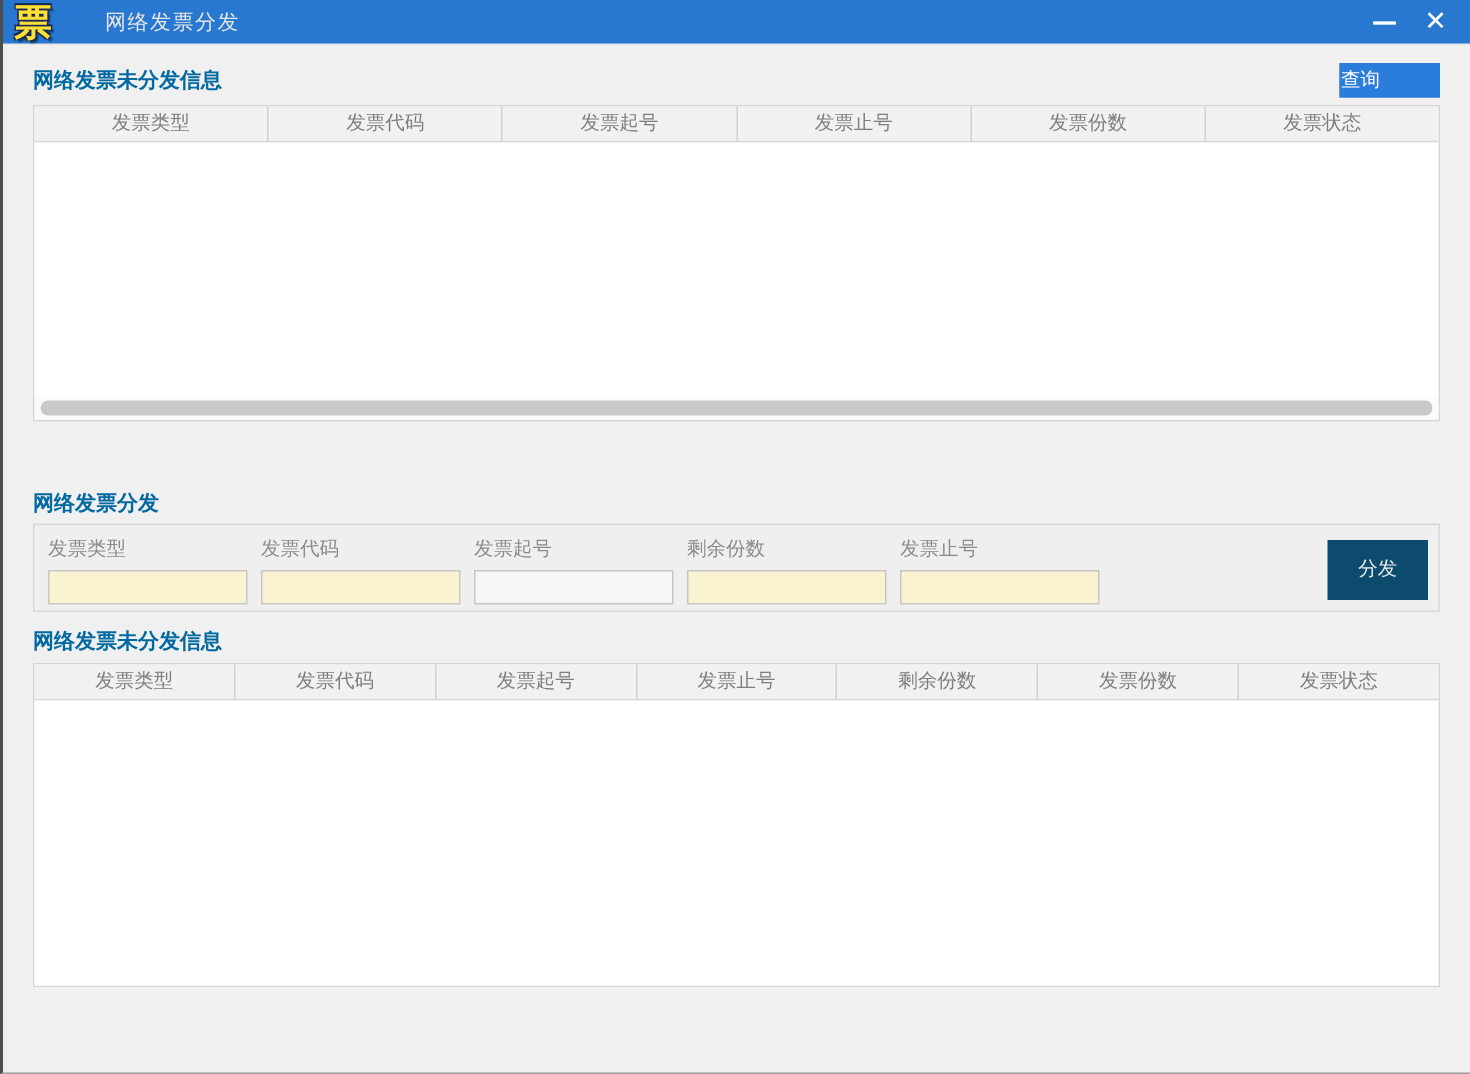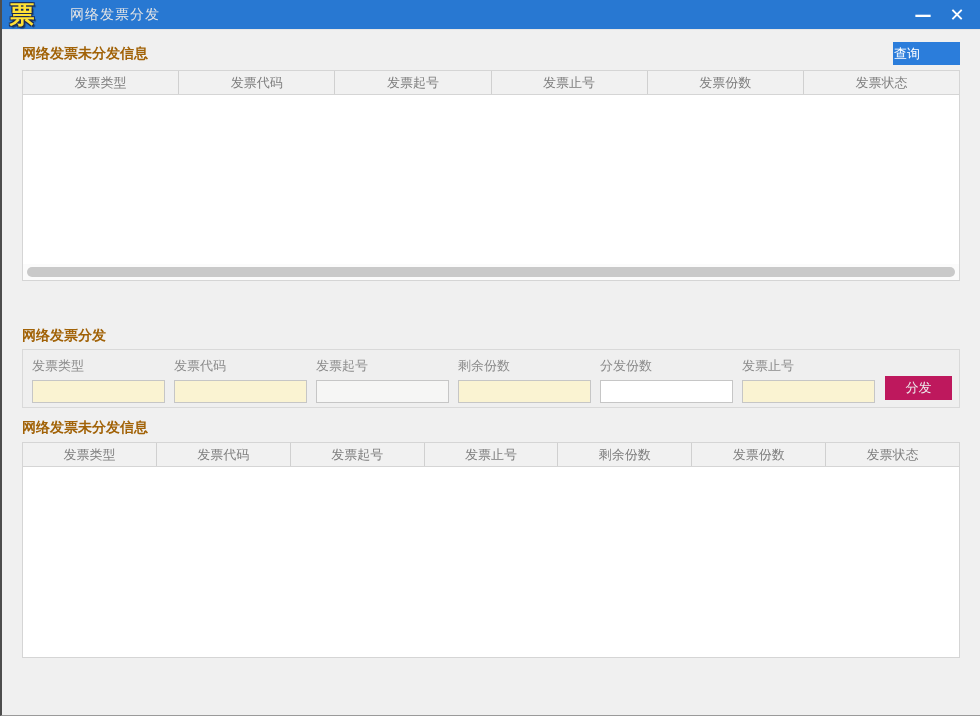--- a/index.html
+++ b/index.html
@@ -32,21 +32,21 @@
   .win-btn {
     width: 34px; height: 100%; display: flex; align-items: center; justify-content: center;
     color: #ffffff; cursor: pointer; user-select: none;
   }
   .win-btn.min { font-size: 17px; font-weight: bold; }
   .win-btn.close { font-size: 18px; margin-right: 6px; }
 
   
   .section-title {
     position: absolute; left: 20px;
-    font-size: 14px; font-weight: 700; color: #a16207;
+    font-size: 14px; font-weight: 700; color: #0369a1;
   }
   #sec1-title { top: 45px; }
   #sec2-title { top: 327px; }
   #sec3-title { top: 419px; }
 
   
   .query-btn {
     position: absolute; left: 891px; top: 42px; width: 67px; height: 23px;
     background: #2b7ddb; color: #ffffff; font-size: 13px;
     border: 1px solid #2b7ddb; cursor: pointer;
@@ -98,22 +98,22 @@
     width: 133px; height: 23px;
     border: 1px solid #c6c6c6;
     font-family: inherit; font-size: 13px; padding: 0 4px;
     outline: none;
   }
   .f-yellow { background: #faf3d2; }
   .f-light  { background: #f6f6f5; }
   .f-white  { background: #ffffff; }
   .distribute-btn {
     position: absolute; right: 7px; bottom: 7px;
-    width: 67px; height: 24px;
-    background: #be185d; color: #ececec; font-size: 13px;
+    width: 67px; height: 40px;
+    background: #0c4a6e; color: #ececec; font-size: 13px;
     border: none; font-family: inherit; cursor: default; line-height: 24px; text-align: center;
   }
 </style>
 </head>
 <body>
 
 <div class="titlebar">
   <div class="app-icon">票</div>
   <div class="app-title">网络发票分发</div>
   <div class="win-controls">
@@ -154,24 +154,20 @@
     </div>
     <div class="field">
       <span class="field-label">发票起号</span>
       <input class="f-light" value="" style="">
     </div>
     <div class="field">
       <span class="field-label">剩余份数</span>
       <input class="f-yellow" value="" style="">
     </div>
     <div class="field">
-      <span class="field-label">分发份数</span>
-      <input class="f-white" value="" style="">
-    </div>
-    <div class="field">
       <span class="field-label">发票止号</span>
       <input class="f-yellow" value="" style="">
     </div>
   </div>
   <button class="distribute-btn">分发</button>
 </div>
 
 <div class="section-title" id="sec3-title">网络发票未分发信息</div>
 
 <div class="data-table" id="table2">

